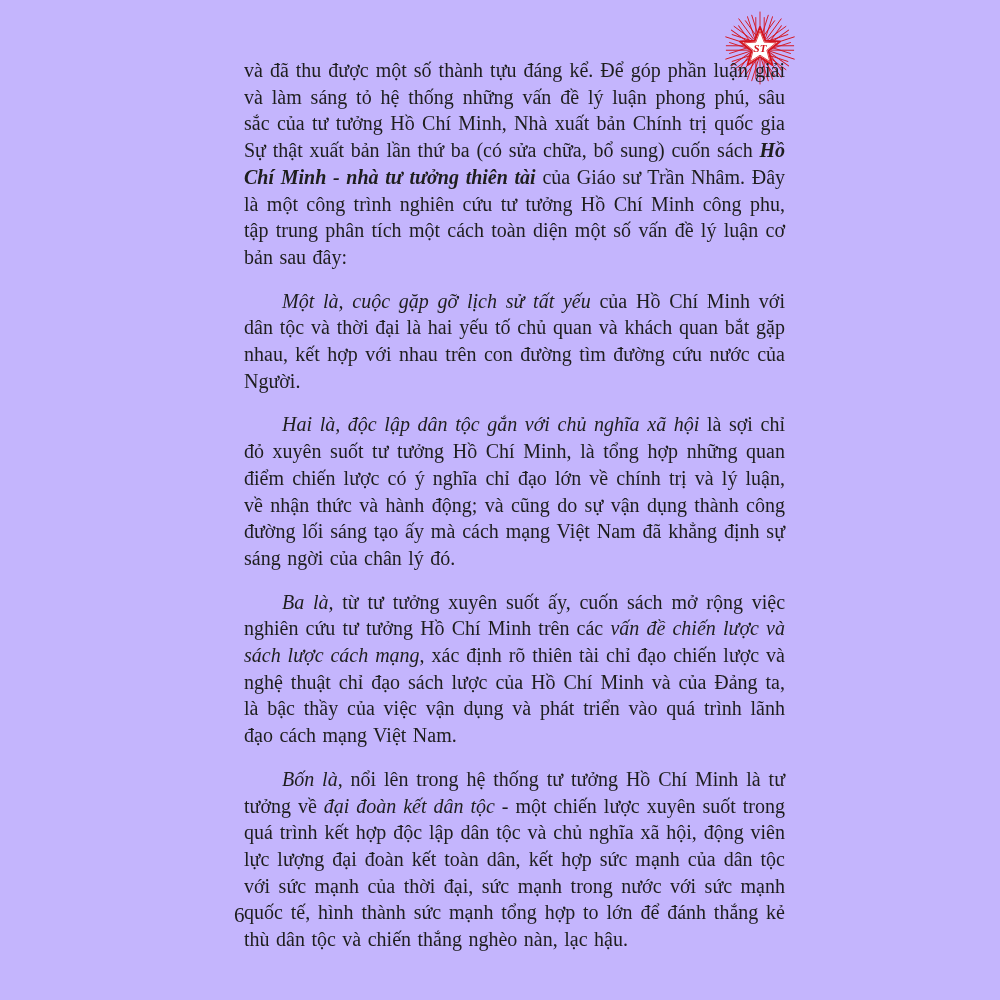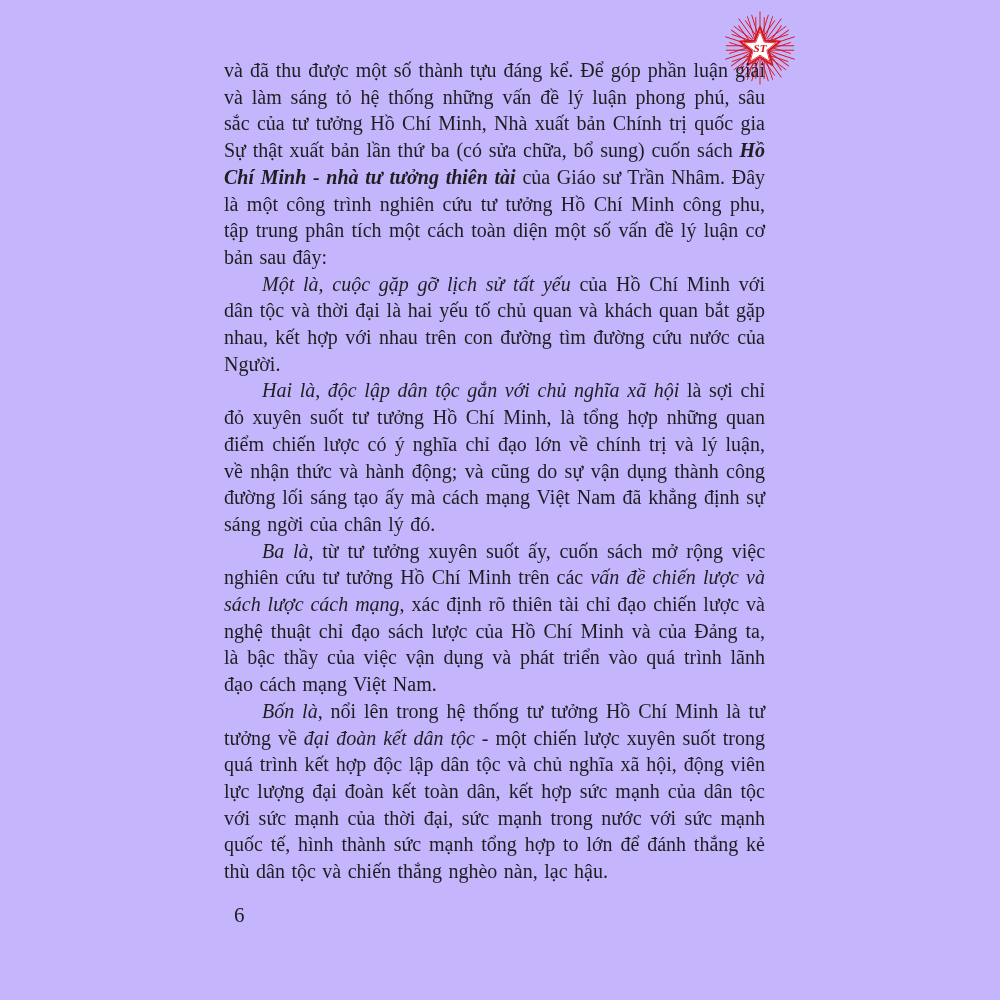--- a/index.html
+++ b/index.html
@@ -18,31 +18,31 @@
   }
   .logo {
     position: absolute;
     left: 721px;
     top: 9px;
     width: 78px;
     height: 78px;
   }
   .text-block {
     position: absolute;
-    left: 224px;
+    left: 244px;
     top: 57px;
     width: 541px;
     font-size: 20px;
     line-height: 26.7px;
     text-align: justify;
     word-spacing: 1.5px;
     color: #1e1e1e;
   }
   .text-block p { margin: 0; }
-  .text-block p.ind { text-indent: 38px; }
+  .text-block p.ind { text-indent: 38px; margin-top: 17px; }
   .seg-bi { font-weight: bold; font-style: italic; }
   .seg-it { font-style: italic; }
   .page-number {
     position: absolute;
     left: 234px;
     top: 903px;
     font-size: 21px;
     color: #1e1e1e;
   }
 </style>

